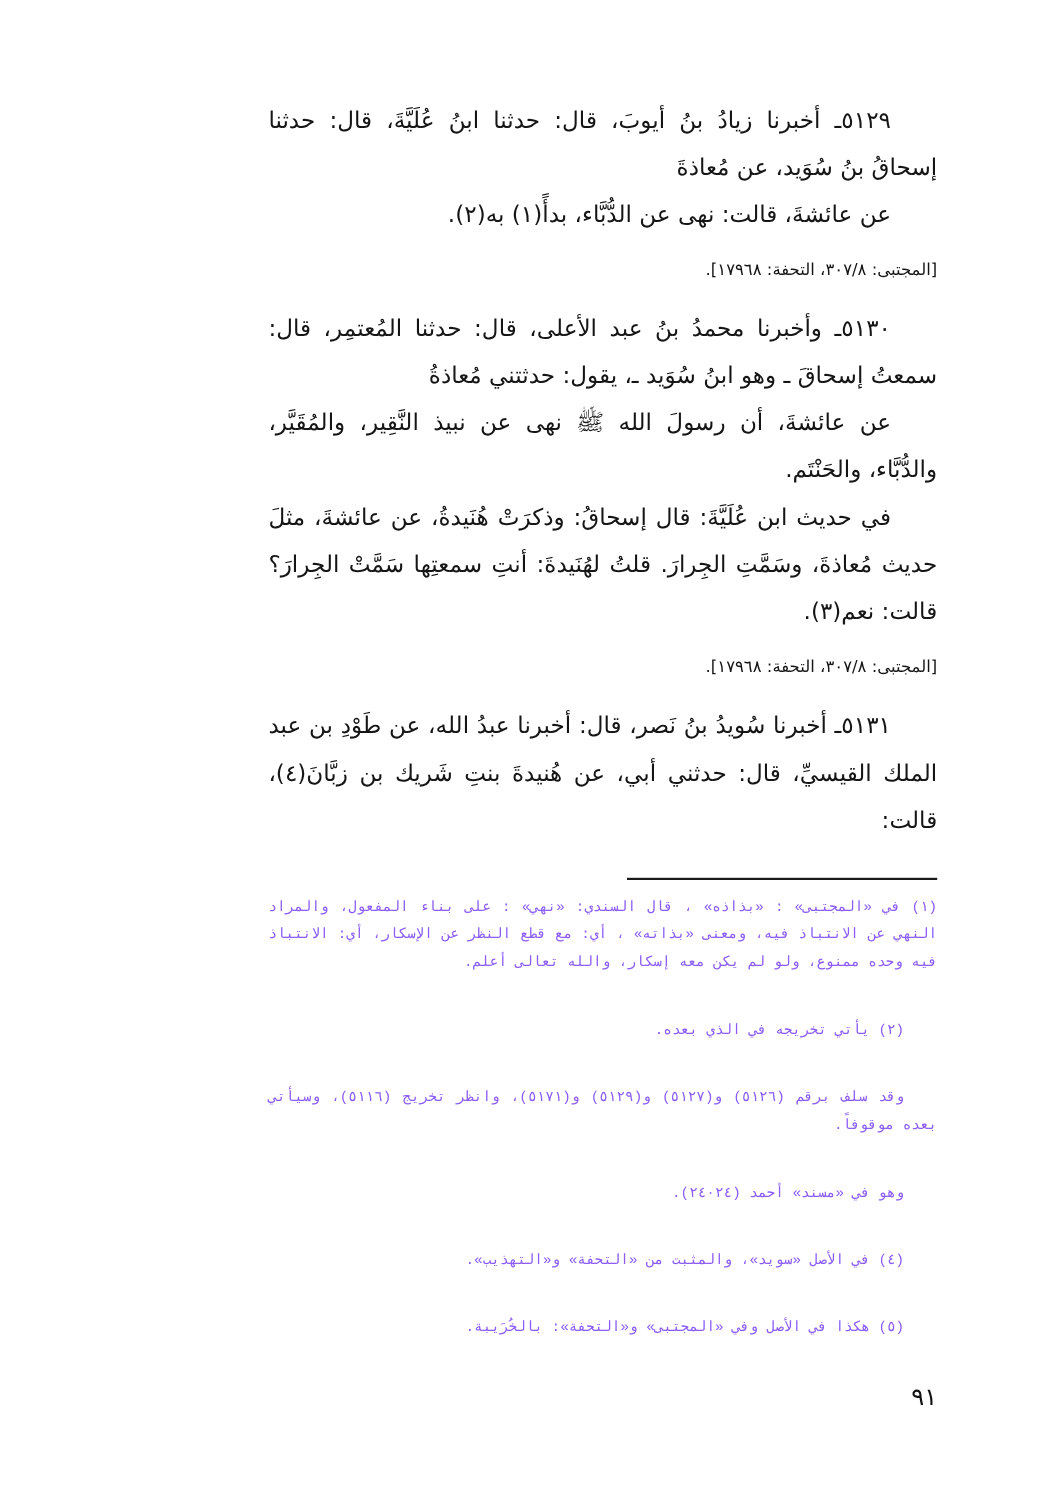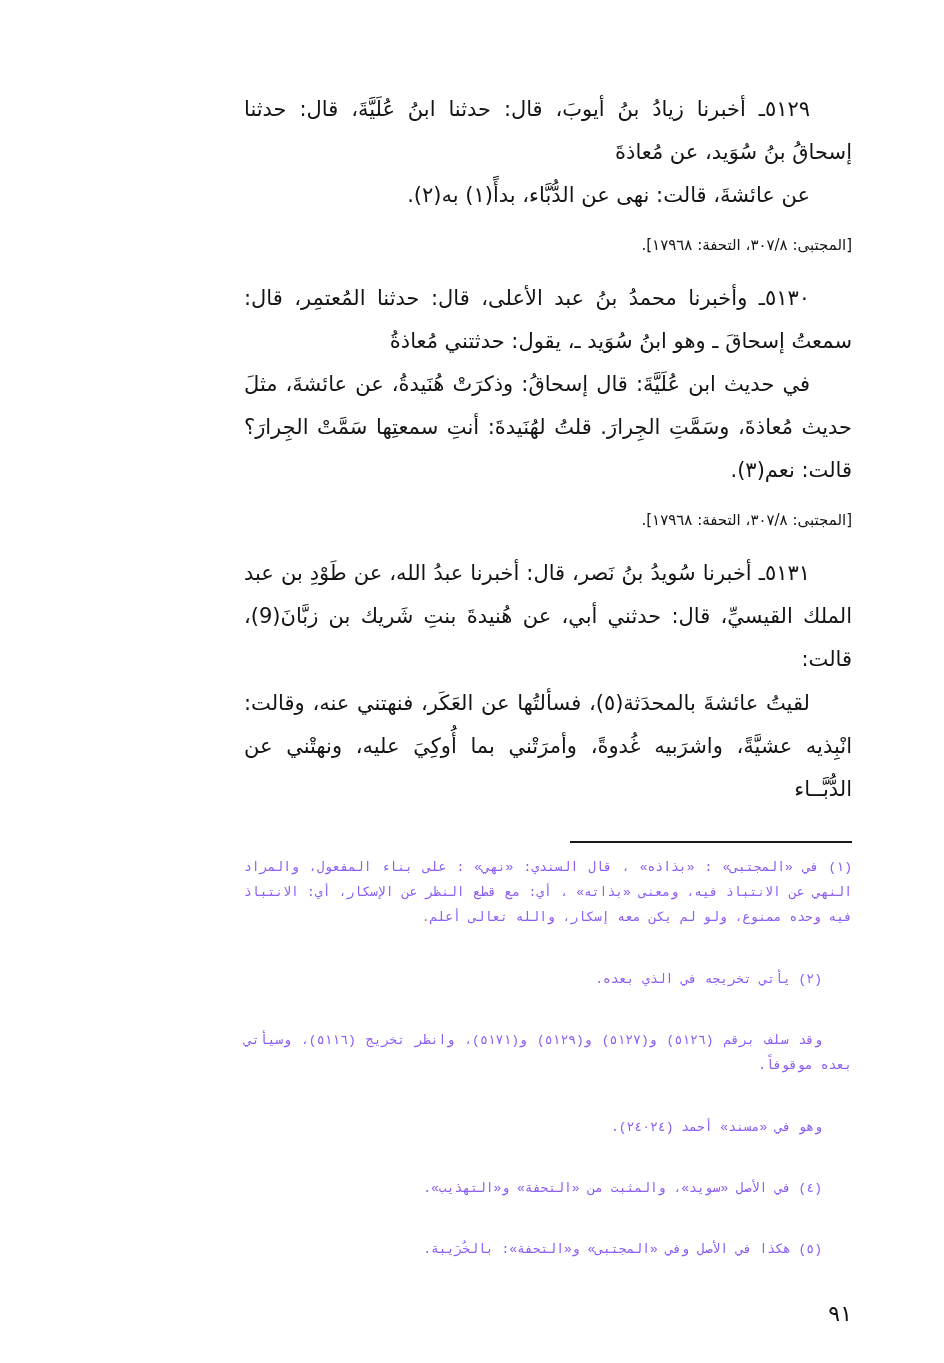--- a/index.html
+++ b/index.html
@@ -63,25 +63,25 @@
 <body>
 
 <div class="sheet">
 
   <div class="main-text">
     <p class="para indent hadith-start">٥١٢٩ـ أخبرنا زيادُ بنُ أيوبَ، قال: حدثنا ابنُ عُلَيَّةَ، قال: حدثنا إسحاقُ بنُ سُوَيد، عن مُعاذةَ</p>
     <p class="para indent">عن عائشةَ، قالت: نهى عن الدُّبَّاء، بدأً(١) به(٢).</p>
     <p class="ref">[المجتبى: ٣٠٧/٨، التحفة: ١٧٩٦٨].</p>
 
     <p class="para indent hadith-start">٥١٣٠ـ وأخبرنا محمدُ بنُ عبد الأعلى، قال: حدثنا المُعتمِر، قال: سمعتُ إسحاقَ ـ وهو ابنُ سُوَيد ـ، يقول: حدثتني مُعاذةُ</p>
+    <p class="para indent">عن عائشةَ، أن رسولَ الله ﷺ نهى عن نبيذ النَّقِير، والمُقَيَّر، والدُّبَّاء، والحَنْتَم.</p>
     <p class="para indent">في حديث ابن عُلَيَّةَ: قال إسحاقُ: وذكرَتْ هُنَيدةُ، عن عائشةَ، مثلَ حديث مُعاذةَ، وسَمَّتِ الجِرارَ. قلتُ لهُنَيدةَ: أنتِ سمعتِها سَمَّتْ الجِرارَ؟ قالت: نعم(٣).</p>
     <p class="ref">[المجتبى: ٣٠٧/٨، التحفة: ١٧٩٦٨].</p>
 
-    <p class="para indent hadith-start">٥١٣١ـ أخبرنا سُويدُ بنُ نَصر، قال: أخبرنا عبدُ الله، عن طَوْدِ بن عبد الملك القيسيِّ، قال: حدثني أبي، عن هُنيدةَ بنتِ شَريك بن زبَّانَ(9)، قالت:</p>
-    <p class="para indent">لقيتُ عائشةَ بالمحدَثة(٥)، فسألتُها عن العَكَر، فنهتني عنه، وقالت: انْبِذيه عشيَّةً، واشرَبيه غُدوةً، وأمرَتْني بما أُوكِيَ عليه،  ونهتْني عن الدُّبَّــاء</p>
+    <p class="para indent hadith-start">٥١٣١ـ أخبرنا سُويدُ بنُ نَصر، قال: أخبرنا عبدُ الله، عن طَوْدِ بن عبد الملك القيسيِّ، قال: حدثني أبي، عن هُنيدةَ بنتِ شَريك بن زبَّانَ(٤)، قالت:</p>
   </div>
 
   <div class="footnote-sep"></div>
 
   <div class="footnotes">
     <p class="foot">(١) في «المجتبى» : «بذاذه» ، قال السندي: «نهي» : على بناء المفعول، والمراد النهي عن الانتباذ فيه، ومعنى «بذاته» ، أي: مع قطع النظر عن الإسكار، أي: الانتباذ فيه وحده ممنوع، ولو لم يكن معه إسكار، والله تعالى أعلم.</p>
     <p class="foot indent">(٢) يأتي تخريجه في الذي بعده.</p>
     <p class="foot indent">وقد سلف برقم (٥١٢٦) و(٥١٢٧) و(٥١٢٩) و(٥١٧١)، وانظر تخريج (٥١١٦)، وسيأتي بعده موقوفاً.</p>
     <p class="foot indent">وهو في «مسند» أحمد (٢٤٠٢٤).</p>
     <p class="foot indent">(٤) في الأصل «سويد»، والمثبت من «التحفة» و«التهذيب».</p>

